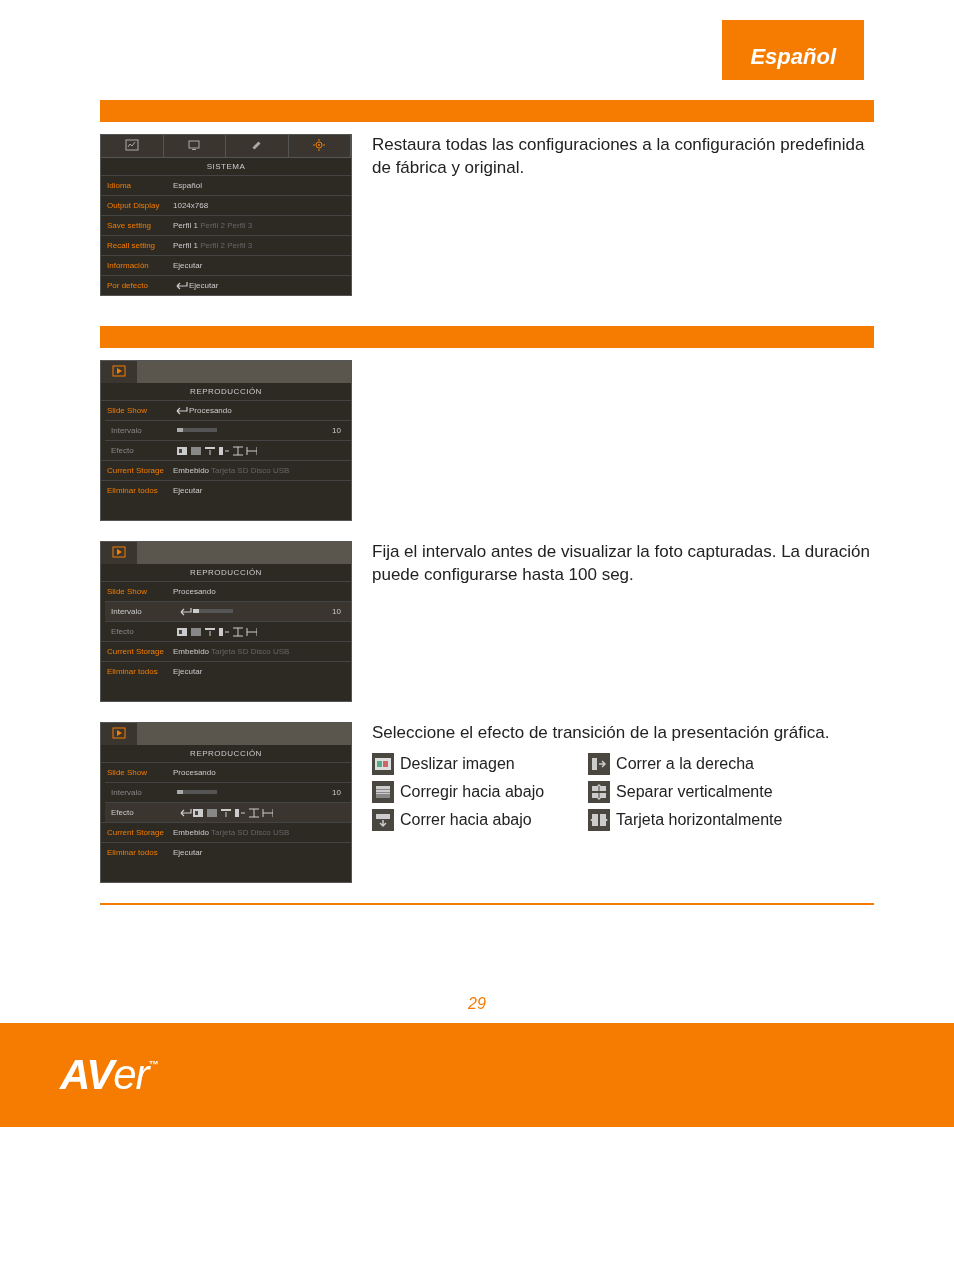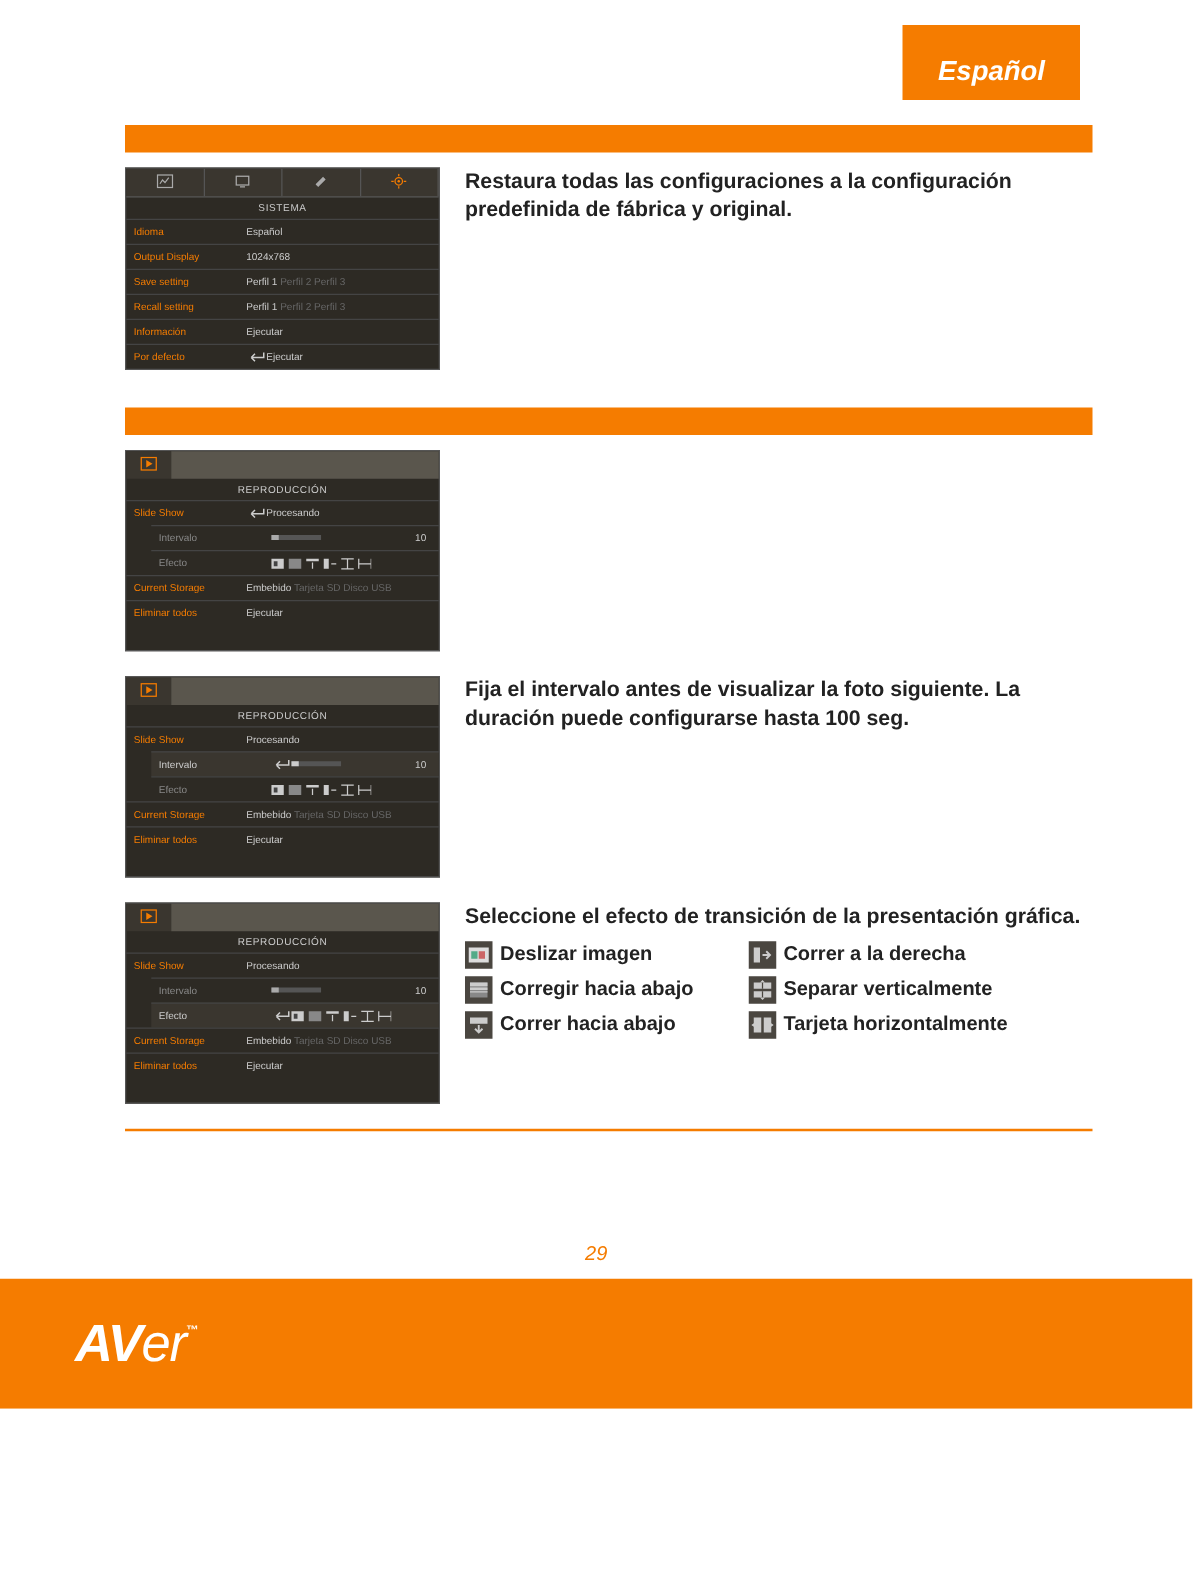--- a/index.html
+++ b/index.html
@@ -72,38 +72,37 @@
     color: #ccc;
   }
   .setting-row {
     display: flex;
     padding: 3px 6px;
     border-top: 1px solid #444;
     align-items: center;
     min-height: 13px;
   }
   .setting-label {
-    width: 90px;
+    width: 66px;
     color: #f57c00;
     font-size: 8px;
   }
   .setting-label.gray {
     color: #888;
   }
   .setting-value {
     color: #ccc;
     font-size: 8px;
     flex: 1;
   }
   .description {
     flex: 1;
     font-size: 17px;
     color: #222;
     line-height: 1.35;
-    font-weight: bold;
   }
   .effect-icons {
     display: flex;
     gap: 4px;
     align-items: center;
   }
   .playback-tab {
     display: flex;
   }
   .playback-tab-left {
@@ -169,21 +168,21 @@
     padding: 20px 0 10px 0;
     font-style: italic;
   }
   .thin-orange {
     height: 2px;
     background: #f57c00;
     width: 100%;
     margin: 8px 0;
   }
   .sub-indent {
-    margin-left: 20px;
+    margin-left: 4px;
   }
   .num-right {
     color: #ccc;
     font-size: 8px;
     margin-left: auto;
     padding-right: 4px;
   }
   .dimmed {
     color: #666;
   }
@@ -378,21 +377,21 @@
         <div class="setting-row">
           <span class="setting-label">Current Storage</span>
           <span class="setting-value"><span>Embebido</span> <span class="dimmed">Tarjeta SD  Disco USB</span></span>
         </div>
         <div class="setting-row">
           <span class="setting-label">Eliminar todos</span>
           <span class="setting-value">Ejecutar</span>
         </div>
         <div style="height:20px"></div>
       </div>
-      <div class="description">Fija el intervalo antes de visualizar la foto siguiente. La duración puede configurarse hasta 100 seg.</div>
+      <div class="description">Fija el intervalo antes de visualizar la foto capturadas. La duración puede configurarse hasta 100 seg.</div>
     </div>
 
     <div class="row">
       <div class="screenshot-box">
         <div class="playback-tab">
           <div class="playback-tab-left">
             <svg width="14" height="12" viewBox="0 0 14 12">
                 <rect x="1" y="1" width="12" height="10" fill="none" stroke="#f57c00" stroke-width="1"></rect>
                 <polygon points="5,3 10,6 5,9" fill="#f57c00"></polygon>
               </svg>

